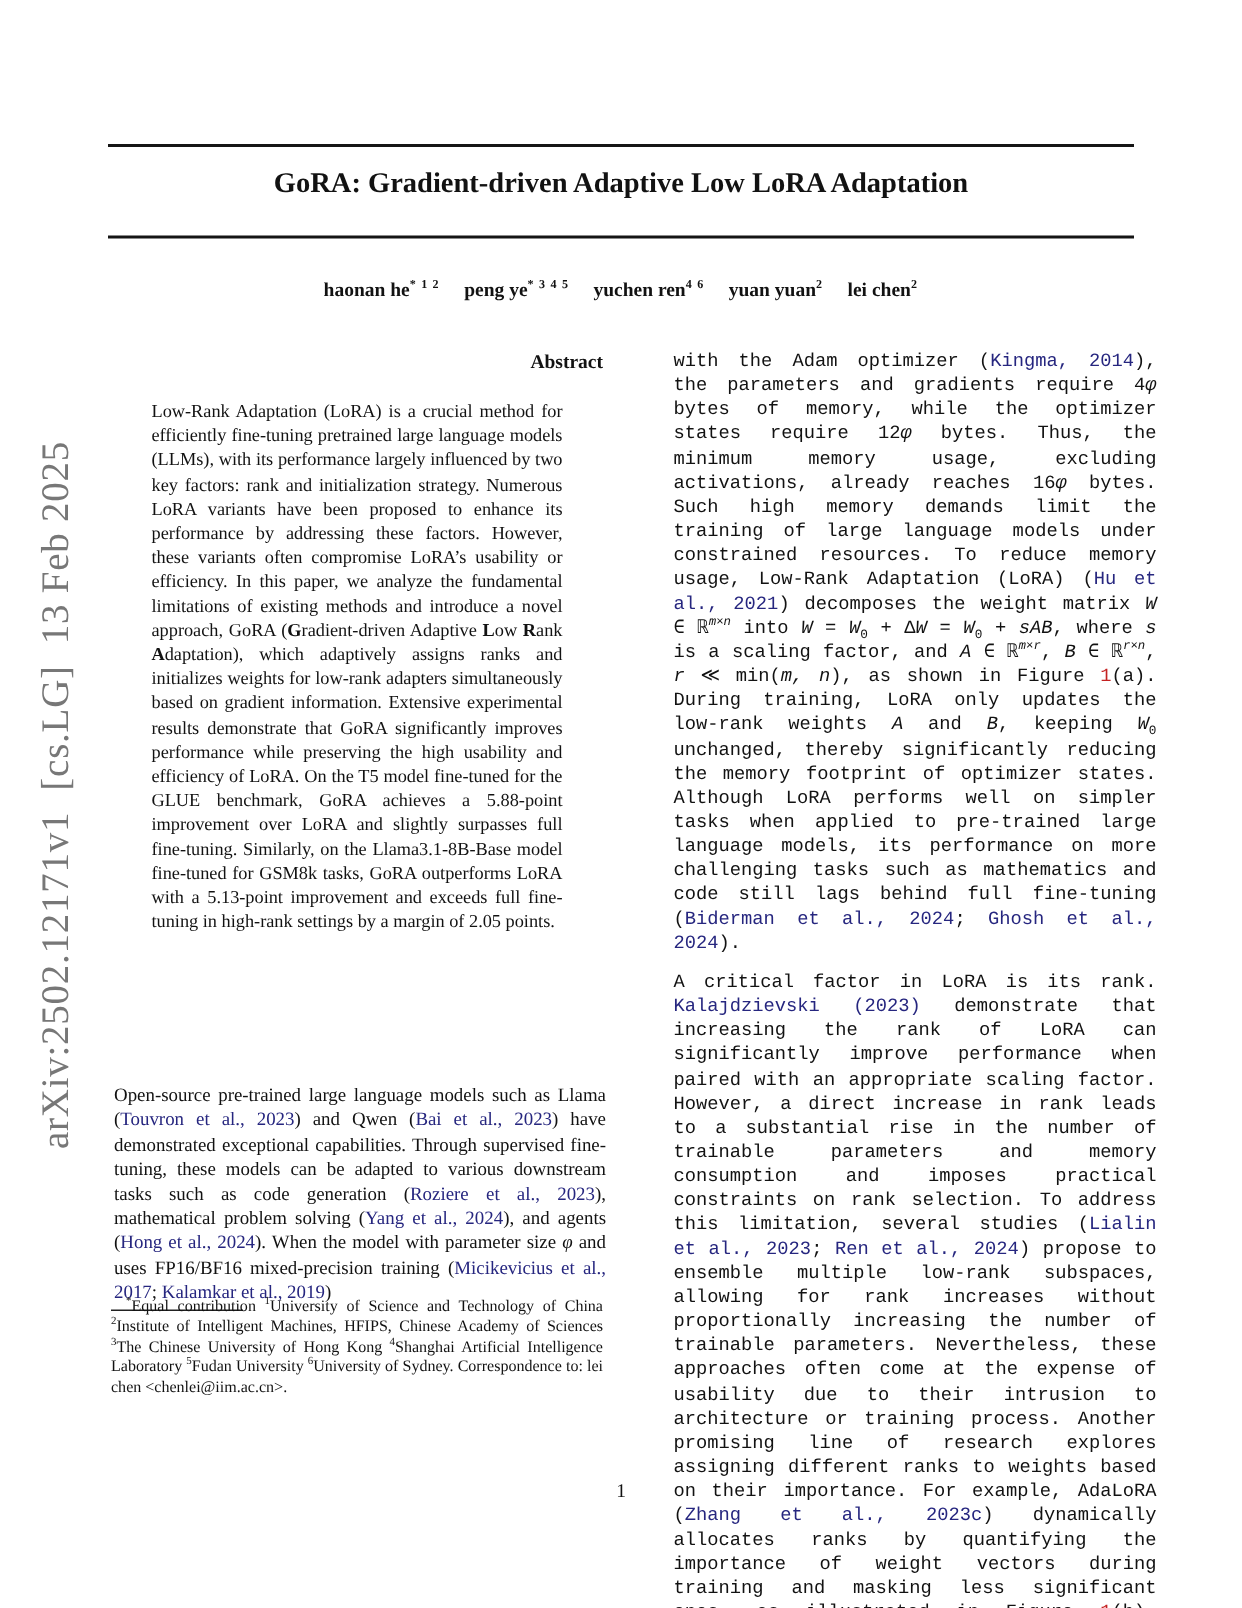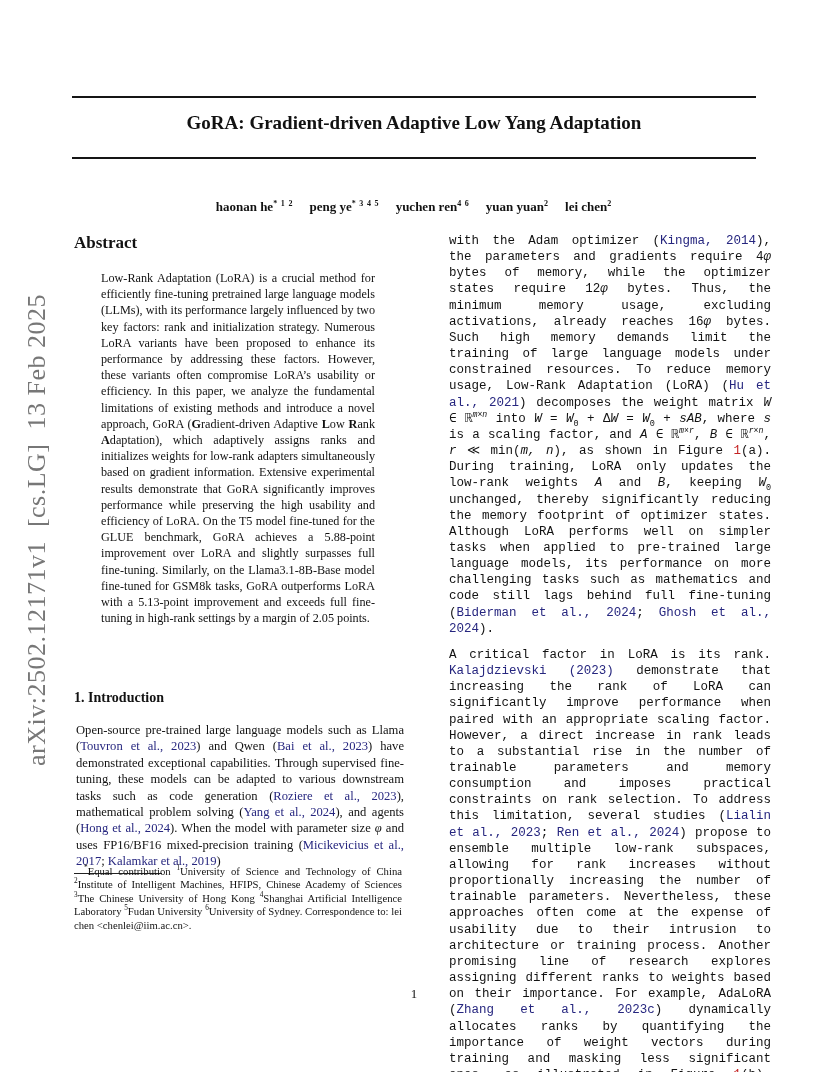--- a/index.html
+++ b/index.html
@@ -21,28 +21,28 @@
     letter-spacing:0.5px;
   }
   .rule{position:absolute;left:72px;width:684px;height:2px;background:#151515;}
   .rule-top{top:96px;}
   .rule-mid{top:157px;}
   .paper-title{
     position:absolute;top:112px;left:72px;width:684px;
     text-align:center;font-size:19px;font-weight:bold;
   }
   .authors-line{
-    position:absolute;top:199px;left:72px;width:684px;
+    position:absolute;top:185px;left:72px;width:684px;
     text-align:center;font-size:13px;font-weight:bold;
   }
   .authors-line .author{margin:0 8px;white-space:nowrap;}
   .authors-line sup{font-size:0.62em;font-weight:bold;letter-spacing:1px;}
   .col{position:absolute;text-align:justify;}
   .col-left-abstract{top:233px;left:74px;width:328px;}
-  .abstract-heading{text-align:left;font-size:17px;font-weight:bold;margin:0 0 10px 0;}
+  .abstract-heading{text-align:right;font-size:13px;font-weight:bold;margin:0 0 10px 0;}
   .abstract-body{margin:17px 27px;font-size:12.2px;line-height:16.2px;text-align:justify;}
   .intro-heading{
     position:absolute;top:690px;left:74px;width:328px;
     font-size:14px;font-weight:bold;text-align:left;
   }
   .intro-para{
     position:absolute;top:722px;left:76px;width:328px;
     font-size:12.6px;line-height:16.4px;text-align:justify;
   }
   .footnote-rule{position:absolute;top:873px;left:74px;width:88px;height:1px;background:#222;}
@@ -67,31 +67,30 @@
   sub{line-height:0;}
 </style>
 </head>
 <body>
 
 <div class="page">
 
   <div class="arxiv-strip">arXiv:2502.12171v1  [cs.LG]  13 Feb 2025</div>
 
   <div class="rule rule-top"></div>
-  <div class="paper-title">GoRA: Gradient-driven Adaptive Low Yang Adaptation</div>
+  <div class="paper-title">GoRA: Gradient-driven Adaptive Low LoRA Adaptation</div>
   <div class="rule rule-mid"></div>
 
   <div class="authors-line"><span class="author">haonan he<sup>* 1 2</sup></span><span class="author">peng ye<sup>* 3 4 5</sup></span><span class="author">yuchen ren<sup>4 6</sup></span><span class="author">yuan yuan<sup>2</sup></span><span class="author">lei chen<sup>2</sup></span></div>
 
   <div class="col col-left-abstract">
     <div class="abstract-heading">Abstract</div>
     <div class="abstract-body">Low-Rank Adaptation (LoRA) is a crucial method for efficiently fine-tuning pretrained large language models (LLMs), with its performance largely influenced by two key factors: rank and initialization strategy. Numerous LoRA variants have been proposed to enhance its performance by addressing these factors. However, these variants often compromise LoRA’s usability or efficiency. In this paper, we analyze the fundamental limitations of existing methods and introduce a novel approach, GoRA (<b>G</b>radient-driven Adaptive <b>L</b>ow <b>R</b>ank <b>A</b>daptation), which adaptively assigns ranks and initializes weights for low-rank adapters simultaneously based on gradient information. Extensive experimental results demonstrate that GoRA significantly improves performance while preserving the high usability and efficiency of LoRA. On the T5 model fine-tuned for the GLUE benchmark, GoRA achieves a 5.88-point improvement over LoRA and slightly surpasses full fine-tuning. Similarly, on the Llama3.1-8B-Base model fine-tuned for GSM8k tasks, GoRA outperforms LoRA with a 5.13-point improvement and exceeds full fine-tuning in high-rank settings by a margin of 2.05 points.</div>
   </div>
 
-  <div class="intro-heading">1. Introduction</div>
   <div class="intro-para">Open-source pre-trained large language models such as Llama (<span class="cite">Touvron et al., 2023</span>) and Qwen (<span class="cite">Bai et al., 2023</span>) have demonstrated exceptional capabilities. Through supervised fine-tuning, these models can be adapted to various downstream tasks such as code generation (<span class="cite">Roziere et al., 2023</span>), mathematical problem solving (<span class="cite">Yang et al., 2024</span>), and agents (<span class="cite">Hong et al., 2024</span>). When the model with parameter size <span class="mi">φ</span> and uses FP16/BF16 mixed-precision training (<span class="cite">Micikevicius et al., 2017</span>; <span class="cite">Kalamkar et al., 2019</span>)</div>
 
   <div class="footnote-rule"></div>
   <div class="footnote"><sup>*</sup>Equal contribution <sup>1</sup>University of Science and Technology of China <sup>2</sup>Institute of Intelligent Machines, HFIPS, Chinese Academy of Sciences <sup>3</sup>The Chinese University of Hong Kong <sup>4</sup>Shanghai Artificial Intelligence Laboratory <sup>5</sup>Fudan University <sup>6</sup>University of Sydney. Correspondence to: lei chen &lt;chenlei@iim.ac.cn&gt;.</div>
 
   <div class="col col-right">
     <p>with the Adam optimizer (<span class="cite">Kingma, 2014</span>), the parameters and gradients require 4<span class="mi">φ</span> bytes of memory, while the optimizer states require 12<span class="mi">φ</span> bytes. Thus, the minimum memory usage, excluding activations, already reaches 16<span class="mi">φ</span> bytes. Such high memory demands limit the training of large language models under constrained resources. To reduce memory usage, Low-Rank Adaptation (LoRA) (<span class="cite">Hu et al., 2021</span>) decomposes the weight matrix <span class="mi">W</span> ∈ <span class="mrm">ℝ<sup>m×n</sup></span> into <span class="mi">W</span> = <span class="mi">W<sub>0</sub></span> + Δ<span class="mi">W</span> = <span class="mi">W<sub>0</sub></span> + <span class="mi">sAB</span>, where <span class="mi">s</span> is a scaling factor, and <span class="mi">A</span> ∈ <span class="mrm">ℝ<sup>m×r</sup></span>, <span class="mi">B</span> ∈ <span class="mrm">ℝ<sup>r×n</sup></span>, <span class="mi">r</span> ≪ min(<span class="mi">m, n</span>), as shown in Figure <span class="figref">1</span>(a). During training, LoRA only updates the low-rank weights <span class="mi">A</span> and <span class="mi">B</span>, keeping <span class="mi">W<sub>0</sub></span> unchanged, thereby significantly reducing the memory footprint of optimizer states. Although LoRA performs well on simpler tasks when applied to pre-trained large language models, its performance on more challenging tasks such as mathematics and code still lags behind full fine-tuning (<span class="cite">Biderman et al., 2024</span>; <span class="cite">Ghosh et al., 2024</span>).</p>
     <p>A critical factor in LoRA is its rank. <span class="cite">Kalajdzievski (2023)</span> demonstrate that increasing the rank of LoRA can significantly improve performance when paired with an appropriate scaling factor. However, a direct increase in rank leads to a substantial rise in the number of trainable parameters and memory consumption and imposes practical constraints on rank selection. To address this limitation, several studies (<span class="cite">Lialin et al., 2023</span>; <span class="cite">Ren et al., 2024</span>) propose to ensemble multiple low-rank subspaces, allowing for rank increases without proportionally increasing the number of trainable parameters. Nevertheless, these approaches often come at the expense of usability due to their intrusion to architecture or training process. Another promising line of research explores assigning different ranks to weights based on their importance. For example, AdaLoRA (<span class="cite">Zhang et al., 2023c</span>) dynamically allocates ranks by quantifying the importance of weight vectors during training and masking less significant ones, as illustrated in Figure <span class="figref">1</span>(b). However, this masking mechanism necessitates a larger parameter space during initialization, increasing the number of trainable parameters and limiting the upper bound of rank allocation. Consequently, dynamically allocating ranks without significantly increasing the number of trainable parameters remains an open challenge.</p>
     <p>Another critical factor in LoRA is its initialization strategy. Vanilla LoRA initializes the matrix <span class="mi">A<sub>0</sub></span> using a normal dis-</p>
   </div>

